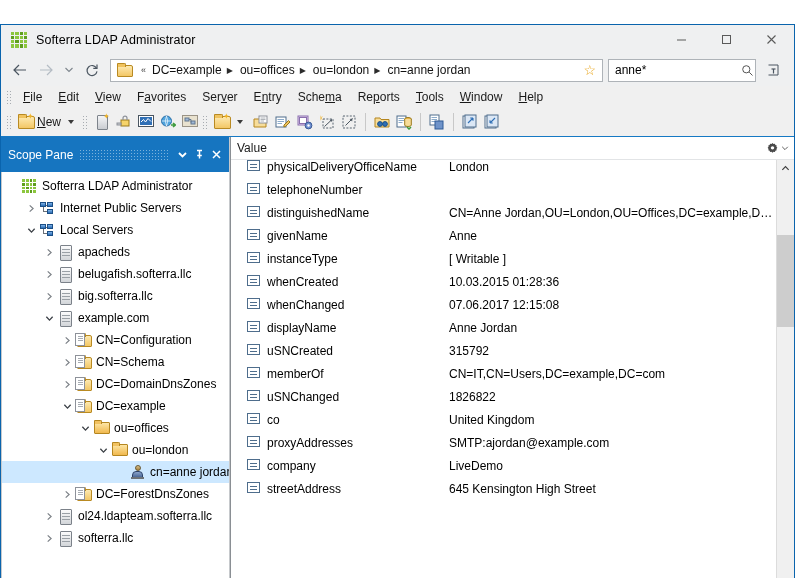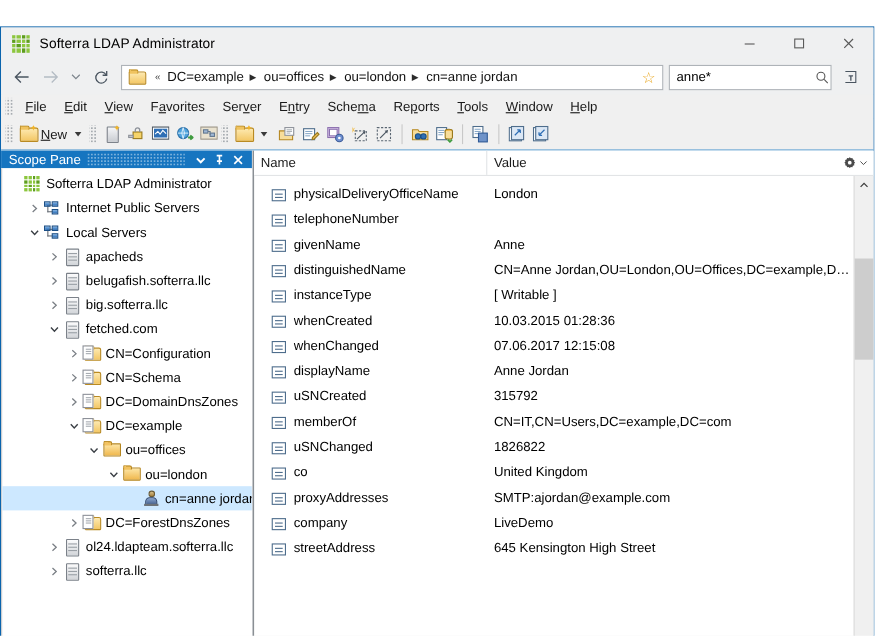--- a/index.html
+++ b/index.html
@@ -254,21 +254,21 @@
   .scopepane {
     width: 229px;
     flex: 0 0 auto;
     display: flex;
     flex-direction: column;
     background: #ffffff;
     border-right: 1px solid #c6c9cc;
     box-sizing: border-box;
   }
   .scope-title {
-    height: 16px;
+    height: 35px;
     background: #1675c0;
     color: #fff;
     display: flex;
     align-items: center;
     padding: 0 4px 0 7px;
     flex: 0 0 auto;
   }
   .scope-title .t { font-size: 12px; flex: 0 0 auto; }
   .scope-dots {
     flex: 1 1 auto;
@@ -422,21 +422,21 @@
     min-height: 0;
   }
   .rows {
     flex: 1 1 auto;
     overflow: hidden;
     min-width: 0;
   }
   .lrow {
     height: 23px;
     display: flex;
-    align-items: flex-end;
+    align-items: flex-start;
     font-size: 12px;
     color: #000;
     white-space: nowrap;
   }
   .attr-ico {
     width: 13px; height: 11px;
     margin: 0 7px 0 16px;
     border: 1px solid #4e6d8c;
     background: #fff;
     position: relative;
@@ -941,21 +941,21 @@
                 <path d="M1.5 3 L5 6.8 L8.5 3" stroke="#3a3f45" stroke-width="1.4" fill="none"></path>
               </svg>
             </span>
             <span class="ticon">
               <span class="ic-srv">
                 <i style="top:3px"></i>
                 <i style="top:6px"></i>
                 <i style="top:9px"></i>
               </span>
             </span>
-            <span class="tlabel">fetched.com</span>
+            <span class="tlabel">example.com</span>
           </div>
           <div class="trow">
             <span style="width:58px;flex:0 0 auto"></span>
             <span class="twist">
               <svg width="9" height="9" viewBox="0 0 10 10">
                 <path d="M3 1.5 L6.8 5 L3 8.5" stroke="#7a7f85" stroke-width="1.3" fill="none"></path>
               </svg>
             </span>
             <span class="ticon"><span class="ic-folder-doc"><span class="folder"></span><span class="pg">
                   <i style="top:2px"></i>
@@ -1082,21 +1082,20 @@
                 <i style="top:9px"></i>
               </span>
             </span>
             <span class="tlabel">softerra.llc</span>
           </div>
         </div>
     </div>
 
     <div class="listpane">
       <div class="list-header">
-        <div class="hcell name">Name</div>
         <div class="hcell value">Value</div>
         <div class="hgear">
           <svg width="13" height="13" viewBox="0 0 16 16">
             <path d="M8 1.2 L9.3 2.4 L11 2 L11.5 3.7 L13.2 4.2 L12.8 5.9 L14 7.2 L12.8 8.5 L13.2 10.2 L11.5 10.7 L11 12.4 L9.3 12 L8 13.2 L6.7 12 L5 12.4 L4.5 10.7 L2.8 10.2 L3.2 8.5 L2 7.2 L3.2 5.9 L2.8 4.2 L4.5 3.7 L5 2 L6.7 2.4 Z" fill="#4a4a4a"></path>
             <circle cx="8" cy="7.2" r="2.1" fill="#fff"></circle>
           </svg>
           <svg width="8" height="8" viewBox="0 0 10 10">
               <path d="M1.5 3.5 L5 7 L8.5 3.5" stroke="#4a4a4a" stroke-width="1.1" fill="none"></path>
             </svg>
         </div>
@@ -1107,27 +1106,27 @@
               <span class="attr-ico"></span>
               <span class="cell-name">physicalDeliveryOfficeName</span>
               <span class="cell-value">London</span>
             </div>
             <div class="lrow">
               <span class="attr-ico"></span>
               <span class="cell-name">telephoneNumber</span>
             </div>
             <div class="lrow">
               <span class="attr-ico"></span>
+              <span class="cell-name">distinguishedName</span>
+              <span class="cell-value">CN=Anne Jordan,OU=London,OU=Offices,DC=example,DC…</span>
+            </div>
+            <div class="lrow">
+              <span class="attr-ico"></span>
               <span class="cell-name">givenName</span>
               <span class="cell-value">Anne</span>
-            </div>
-            <div class="lrow">
-              <span class="attr-ico"></span>
-              <span class="cell-name">distinguishedName</span>
-              <span class="cell-value">CN=Anne Jordan,OU=London,OU=Offices,DC=example,DC…</span>
             </div>
             <div class="lrow">
               <span class="attr-ico"></span>
               <span class="cell-name">instanceType</span>
               <span class="cell-value">[ Writable ]</span>
             </div>
             <div class="lrow">
               <span class="attr-ico"></span>
               <span class="cell-name">whenCreated</span>
               <span class="cell-value">10.03.2015 01:28:36</span>

